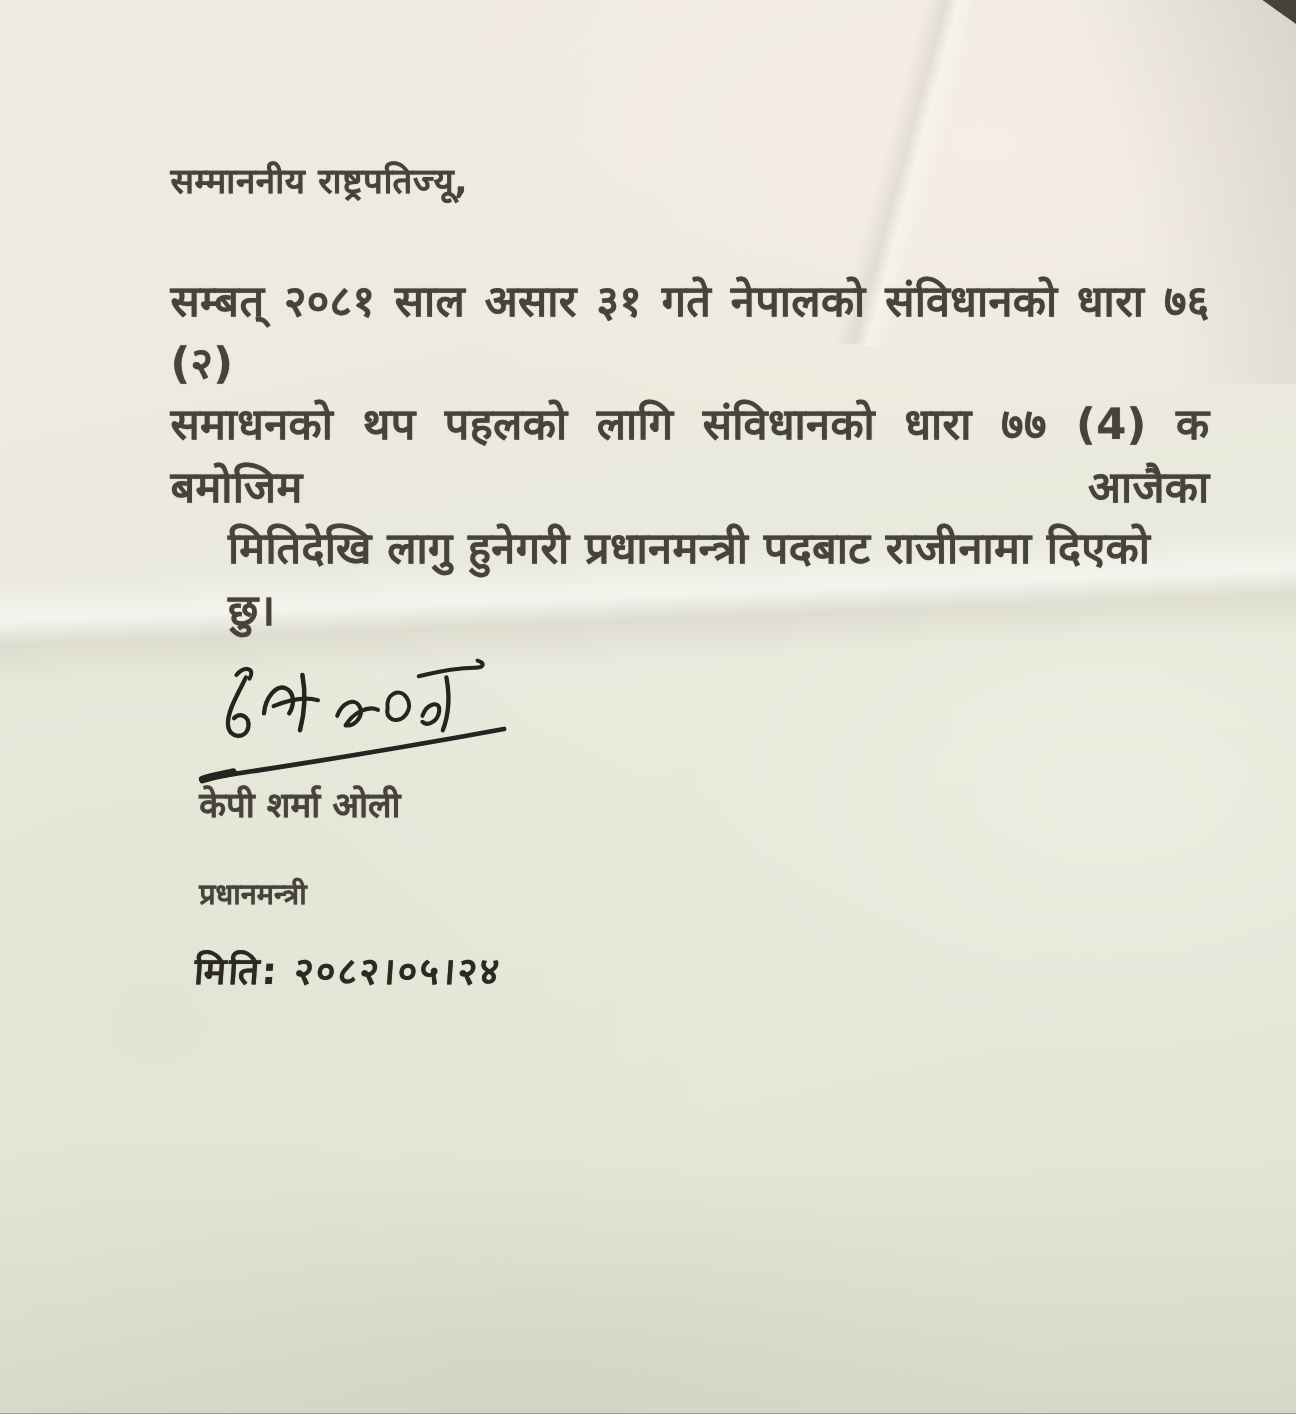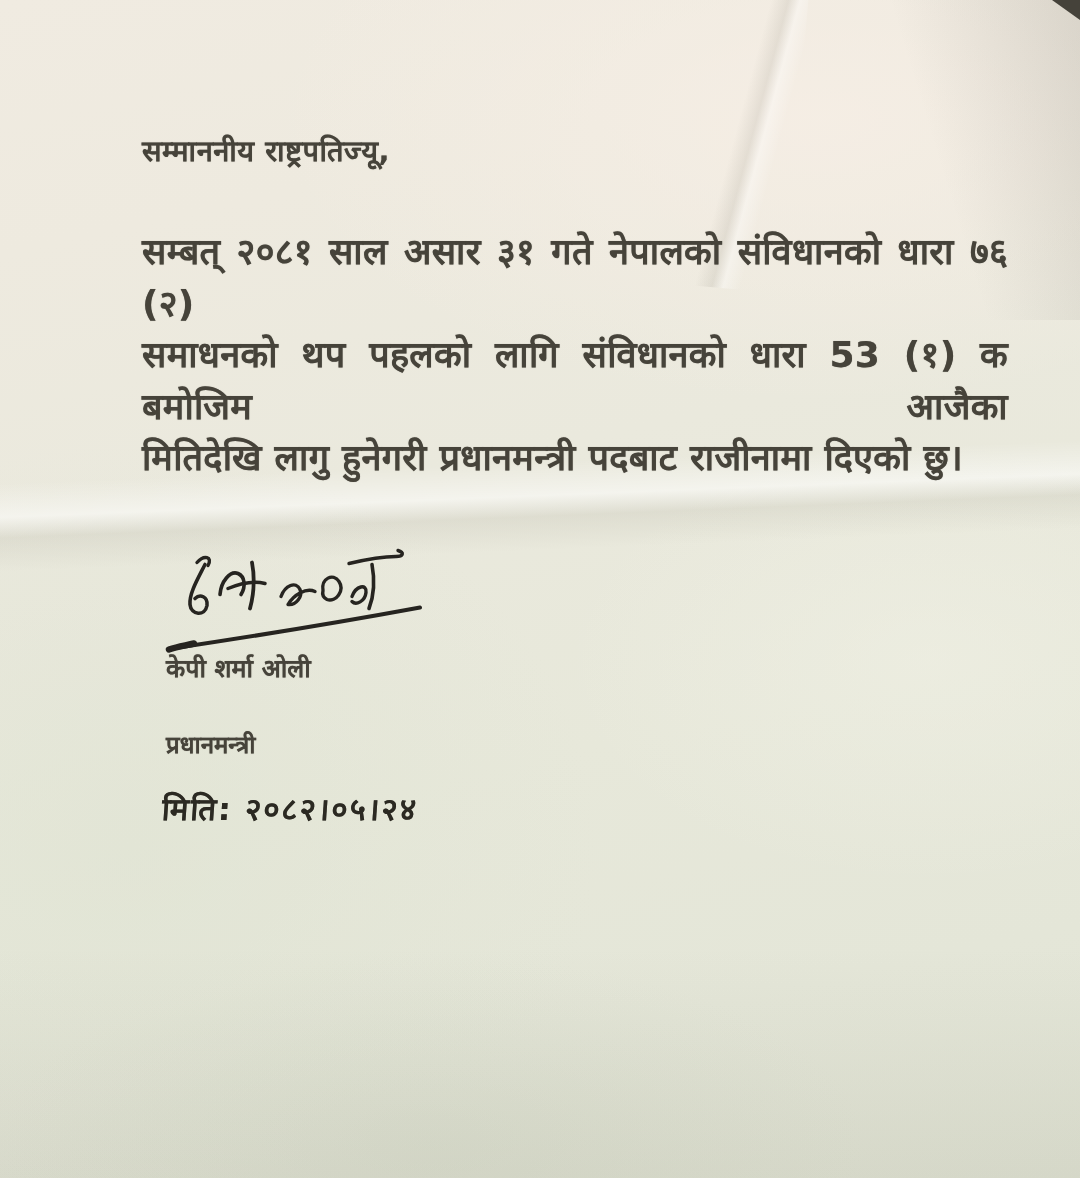--- a/index.html
+++ b/index.html
@@ -74,22 +74,23 @@
   }
   .body-line {
     font-size: 36px; line-height: 51.5px;
     letter-spacing: 0.3px;
     text-align: justify;
     text-align-last: justify;
   }
   .body-line.last {
     text-align: left;
     text-align-last: left;
+    margin-left: 48px;
   }
-  .signatory-name  { position: absolute; left: 166px; top: 650px; font-size: 25px; }
+  .signatory-name  { position: absolute; left: 166px; top: 650px; font-size: 29px; }
   .signatory-title { position: absolute; left: 166px; top: 691px; font-size: 24px; margin-top: 36px; }
   .date-line {
     position: absolute; left: 162px; top: 787px;
     font-size: 31px; color: #2b2922;
     transform: skewX(-4deg);
     letter-spacing: 2px;
     text-shadow: 0 0 0.6px rgba(43,41,34,0.6);
   }
   
   .signature-svg {
@@ -112,21 +113,21 @@
   <div class="crease-mid"></div>
   <div class="crease-vertical"></div>
   <div class="shade-top-right"></div>
   <div class="corner-wedge"></div>
   <div class="shade-bottom"></div>
 
   <div class="salutation typed">सम्माननीय राष्ट्रपतिज्यू,</div>
 
   <div class="letter-body">
     <div class="body-line typed">सम्बत् २०८१ साल असार ३१ गते नेपालको संविधानको धारा ७६ (२)</div>
-    <div class="body-line typed">समाधनको थप पहलको लागि संविधानको धारा 53 (१) क बमोजिम आजैका</div>
+    <div class="body-line typed">समाधनको थप पहलको लागि संविधानको धारा ७७ (4) क बमोजिम आजैका</div>
     <div class="body-line typed last">मितिदेखि लागु हुनेगरी प्रधानमन्त्री पदबाट राजीनामा दिएको छु।</div>
   </div>
 
   <svg class="signature-svg" viewBox="0 0 300 115" aria-label="केपी ओली">
 
     <path d="M33,17 C40,9 49,11 44,20" stroke-width="3.4"></path>
     <path d="M41,19 C34,33 25,48 26,59 C27,70 41,71 43,60 C44,51 36,48 31,53" stroke-width="3.6"></path>
 
     <path d="M56,49 C57,36 66,25 74,28 C81,31 82,41 77,49" stroke-width="3.6"></path>
     <path d="M88,17 C91,33 90,48 86,63" stroke-width="3.8"></path>

